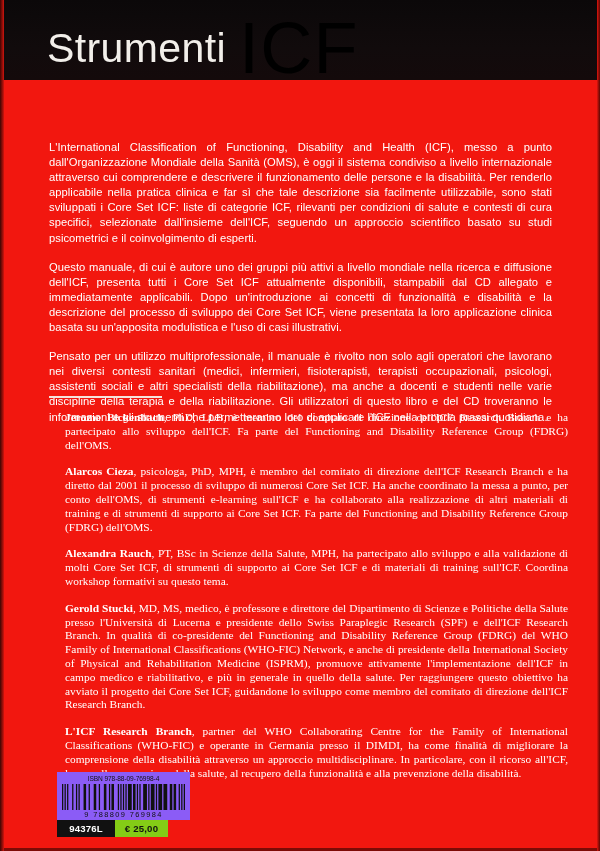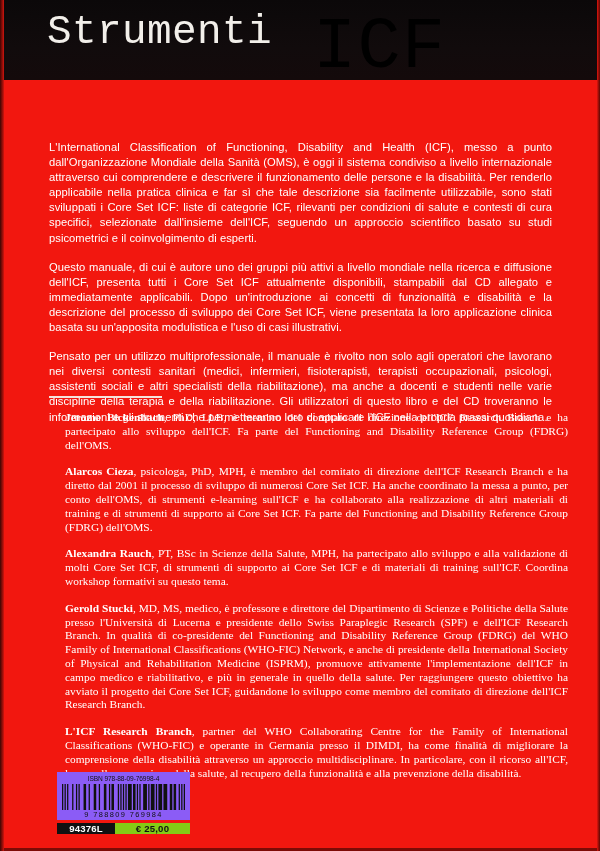--- a/index.html
+++ b/index.html
@@ -44,26 +44,25 @@
     height: 80px;
     background: #090607;
     background: linear-gradient(180deg, #0b0809 0%, #110b0c 60%, #140a0b 100%);
     z-index: 5;
   }
   .title-block {
     position: absolute;
     left: 47px;
     top: 12px;
     display: flex;
-    align-items: flex-start;
+    align-items: center;
     color: #f3f0ec;
-    font-family: Liberation Mono, monospace;
+    font-family: Liberation Sans, sans-serif;
     white-space: nowrap;
     z-index: 6;
-    gap: 28px;
   }
   .title-strumenti {
     font-size: 41px;
     letter-spacing: 0.4px;
     line-height: 1;
     color: #f2efea;
   }
   .title-icf {
     font-size: 72px;
     letter-spacing: 1.2px;
@@ -164,24 +163,23 @@
     font-size: 7.4px;
     color: #111111;
     text-align: center;
     letter-spacing: 1.4px;
     line-height: 9px;
     white-space: nowrap;
     padding-top: 0px;
   }
   .barcode-lower {
     display: flex;
-    width: 133px;
+    width: 111px;
     height: 17px;
     box-sizing: border-box;
-    align-items: center;
   }
   .code-cell {
     flex: 0 0 58px;
     background: #111111;
     color: #ffffff;
     font-family: "Liberation Sans", sans-serif;
     font-size: 9.6px;
     font-weight: bold;
     display: flex;
     align-items: center;

